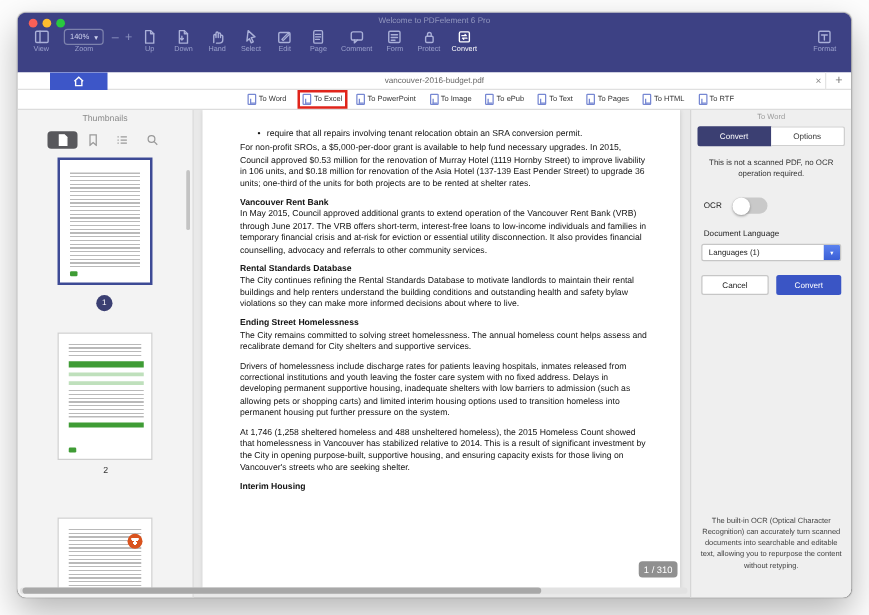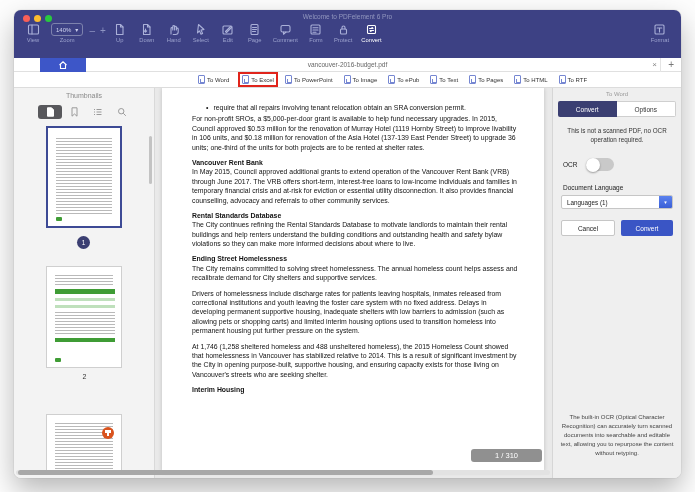--- a/index.html
+++ b/index.html
@@ -80,21 +80,21 @@
 
   
   .docarea { flex:1; position:relative; overflow:hidden; }
   .page { position:absolute; left:7px; top:0; width:382px; height:384px; background:#fff;
     box-shadow:0 0 4px rgba(0,0,0,.18); }
   .page-content { padding:15px 26px 0 30px; font-size:6.9px; line-height:1.36; color:#131313; }
   .page-content p { margin:0 0 6px 0; }
   .page-content h4 { margin:0; font-size:6.9px; font-weight:bold; }
   .doc-bullet { display:flex; gap:5px; padding-left:14px; margin-bottom:2px; }
   .page-badge { position:absolute; right:10px; bottom:16px; background:rgba(125,125,125,.85);
-    color:#fff; font-size:7.5px; padding:2px 24px; border-radius:3px; }
+    color:#fff; font-size:7.5px; padding:2px 4px; border-radius:3px; }
   .hscroll { position:absolute; left:2px; bottom:3px; width:534px; height:5px; background:#e2e2e2; border-radius:3px; }
   .hscroll .thumbbar { position:absolute; left:2px; top:0; width:415px; height:5px; background:#a8a8a8; border-radius:3px; }
 
   
   .rpanel { width:129px; flex:none; background:#efefef; border-left:1px solid #d6d6d6; position:relative; }
   .rp-header { text-align:center; padding-top:3px; font-size:6px; color:#9a9a9a; }
   .rp-tabs { display:flex; margin:4px 5px 0 5px; height:16px; }
   .rp-tab { flex:1; display:flex; align-items:center; justify-content:center; font-size:6.5px; }
   .rp-tab.active { background:#3b3f72; color:#fff; border-radius:2px 0 0 2px; }
   .rp-tab.idle { background:#fff; color:#333; border:1px solid #cfcfcf; border-left:none; border-radius:0 2px 2px 0; }

